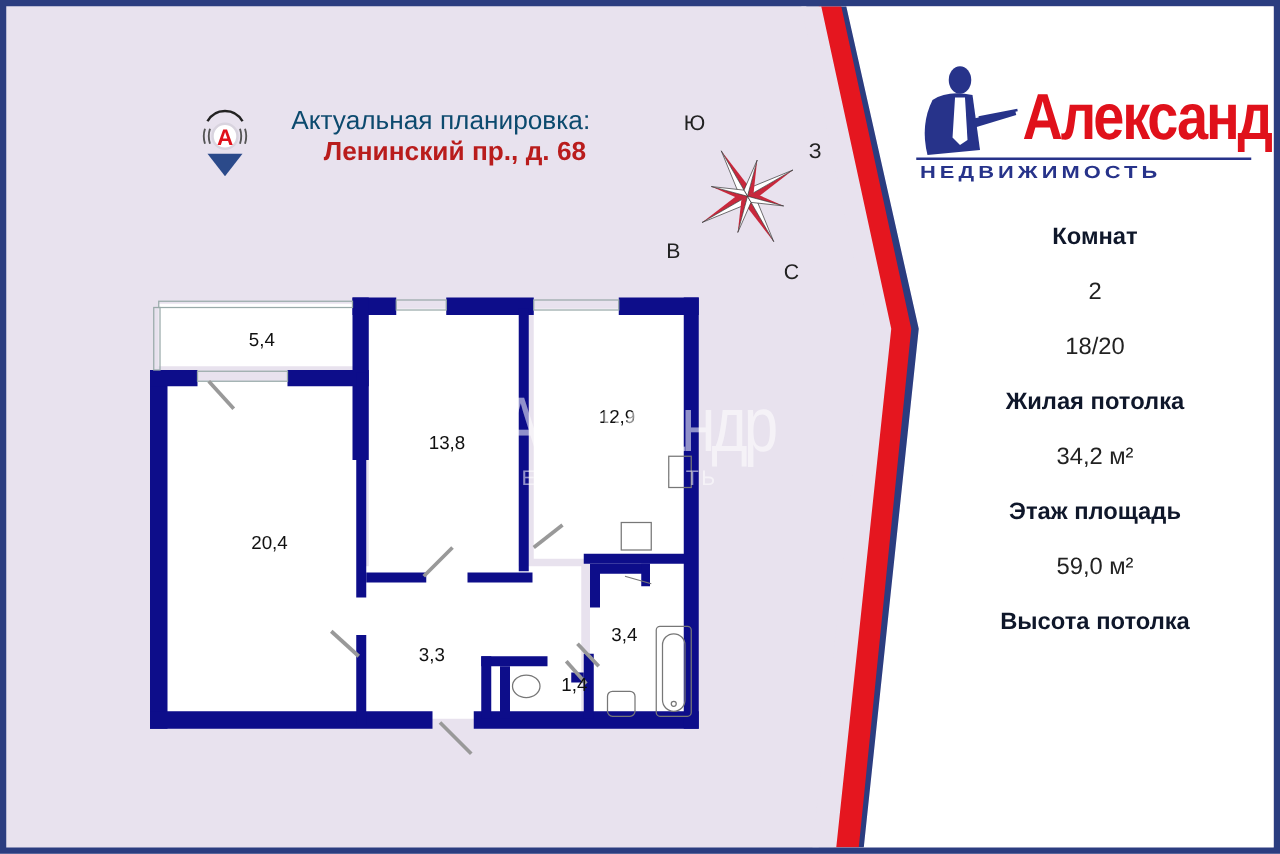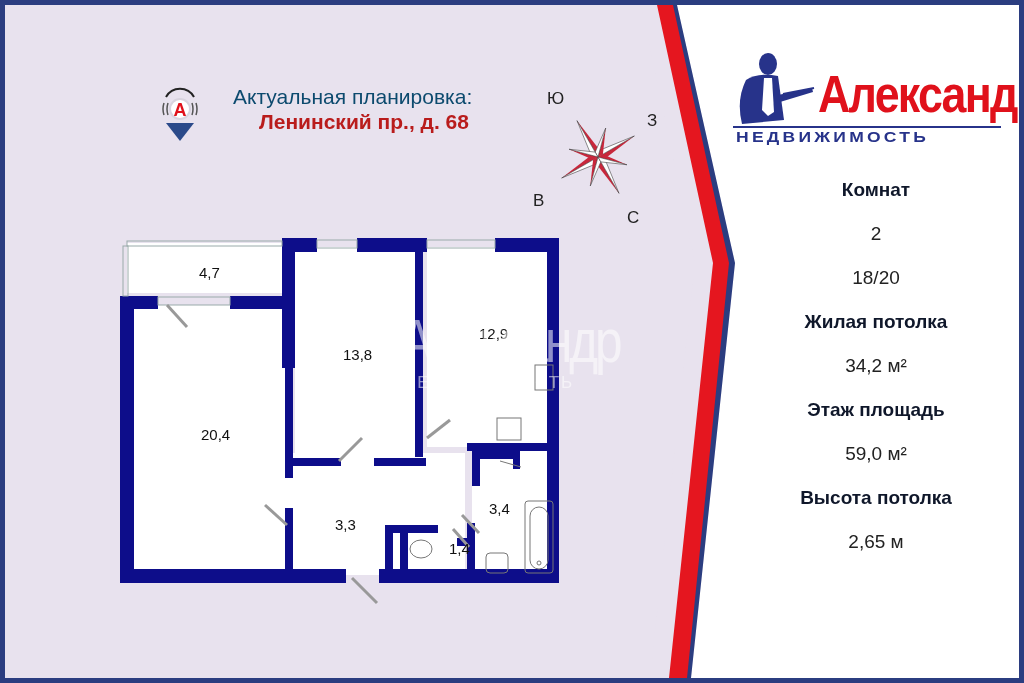--- a/index.html
+++ b/index.html
@@ -177,21 +177,21 @@
         <rect x="408" y="312" width="28" height="72" rx="3" transform="translate(0,-44)"></rect>
         <rect x="413" y="318" width="18" height="62" rx="9" transform="translate(0,-44)"></rect>
         <circle cx="422" cy="330" r="2"></circle>
         <rect x="369" y="320" width="22" height="20" rx="4"></rect>
         <ellipse cx="304" cy="316" rx="11" ry="9"></ellipse>
         <rect x="380" y="185" width="24" height="22"></rect>
         <rect x="418" y="132" width="18" height="25"></rect>
         <line x1="383" y1="228" x2="404" y2="234"></line>
       </g>
     </svg>
-    <span class="room-label" style="left:82px;top:31px;">4,7</span>
+    <span class="room-label" style="left:82px;top:31px;">5,4</span>
     <span class="room-label" style="left:84px;top:193px;">20,4</span>
     <span class="room-label" style="left:226px;top:113px;">13,8</span>
     <span class="room-label" style="left:362px;top:92px;">12,9</span>
     <span class="room-label" style="left:218px;top:283px;">3,3</span>
     <span class="room-label" style="left:372px;top:267px;">3,4</span>
     <span class="room-label" style="left:332px;top:307px;">1,4</span>
   </div>
   <div class="watermark">Александр</div>
   <div class="watermark-sub">НЕДВИЖИМОСТЬ</div>
 
@@ -210,15 +210,14 @@
 
   <div class="specs">
     <div class="spec-label">Комнат</div>
     <div class="spec-value">2</div>
     <div class="spec-value">18/20</div>
     <div class="spec-label">Жилая потолка</div>
     <div class="spec-value">34,2 м²</div>
     <div class="spec-label">Этаж площадь</div>
     <div class="spec-value">59,0 м²</div>
     <div class="spec-label">Высота потолка</div>
-    <div class="spec-value">2,65 м</div>
   </div>
 </div>
 
 </body></html>

